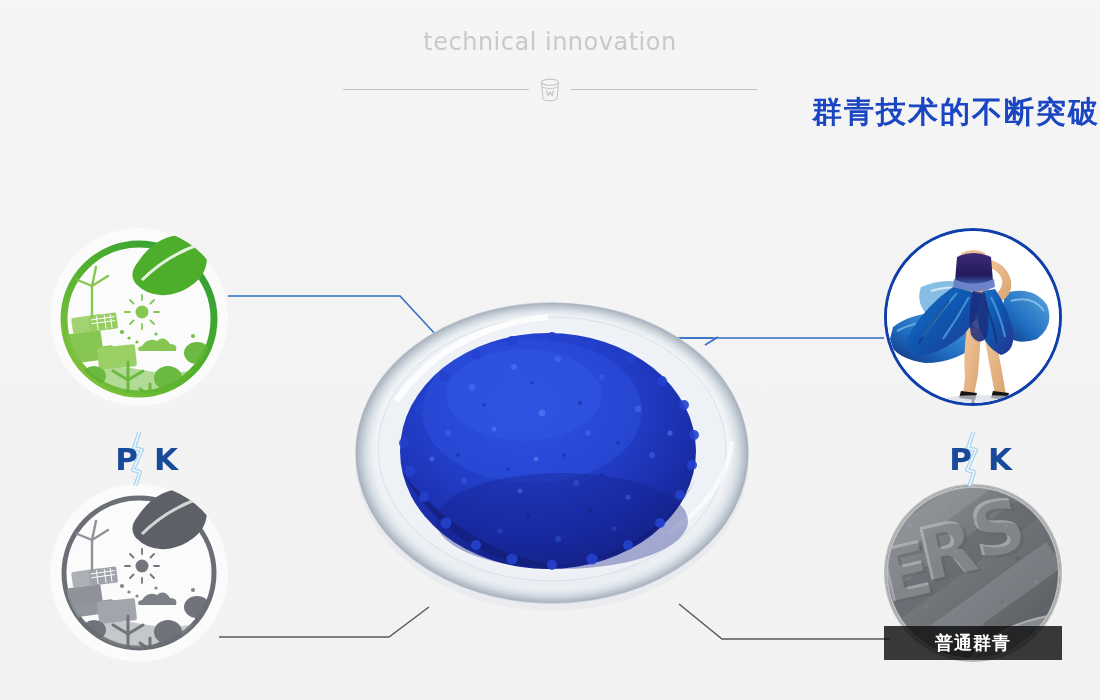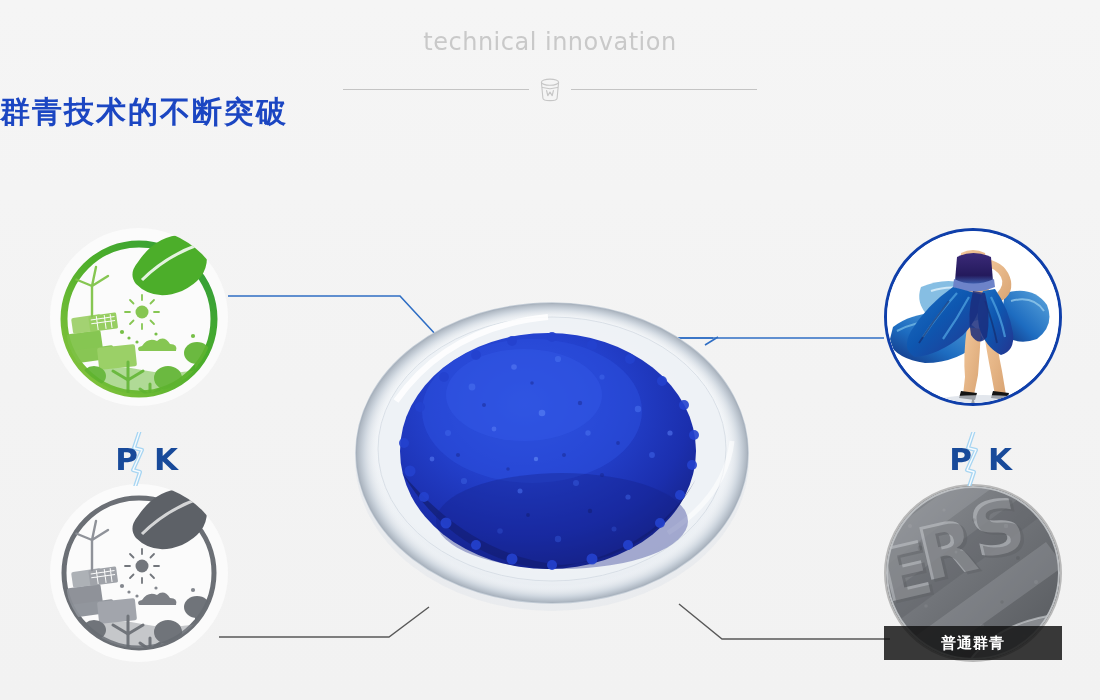--- a/index.html
+++ b/index.html
@@ -60,21 +60,21 @@
     top: 0;
     transform: translateX(-50%);
     width: 26px;
     height: 24px;
   }
 
   .header-title {
     position: absolute;
     left: 0; right: 0;
     top: 92px;
-    text-align: left;
+    text-align: right;
     font-family: "DejaVu Sans", sans-serif;
     font-size: 30px;
     font-weight: bold;
     letter-spacing: 2px;
     color: #1b46c2;
     white-space: nowrap;
   }
 
   
   .connectors {
@@ -112,21 +112,21 @@
 
   .photo-caption {
     position: absolute;
     left: 884px;
     top: 626px;
     width: 178px;
     height: 34px;
     line-height: 34px;
     text-align: center;
     font-family: "DejaVu Sans", sans-serif;
-    font-size: 15px;
+    font-size: 18px;
     font-weight: bold;
     letter-spacing: 1px;
     color: #ffffff;
     background: rgba(15,15,15,0.82);
     z-index: 6;
   }
 
   
   .pk-badge {
     position: absolute;

